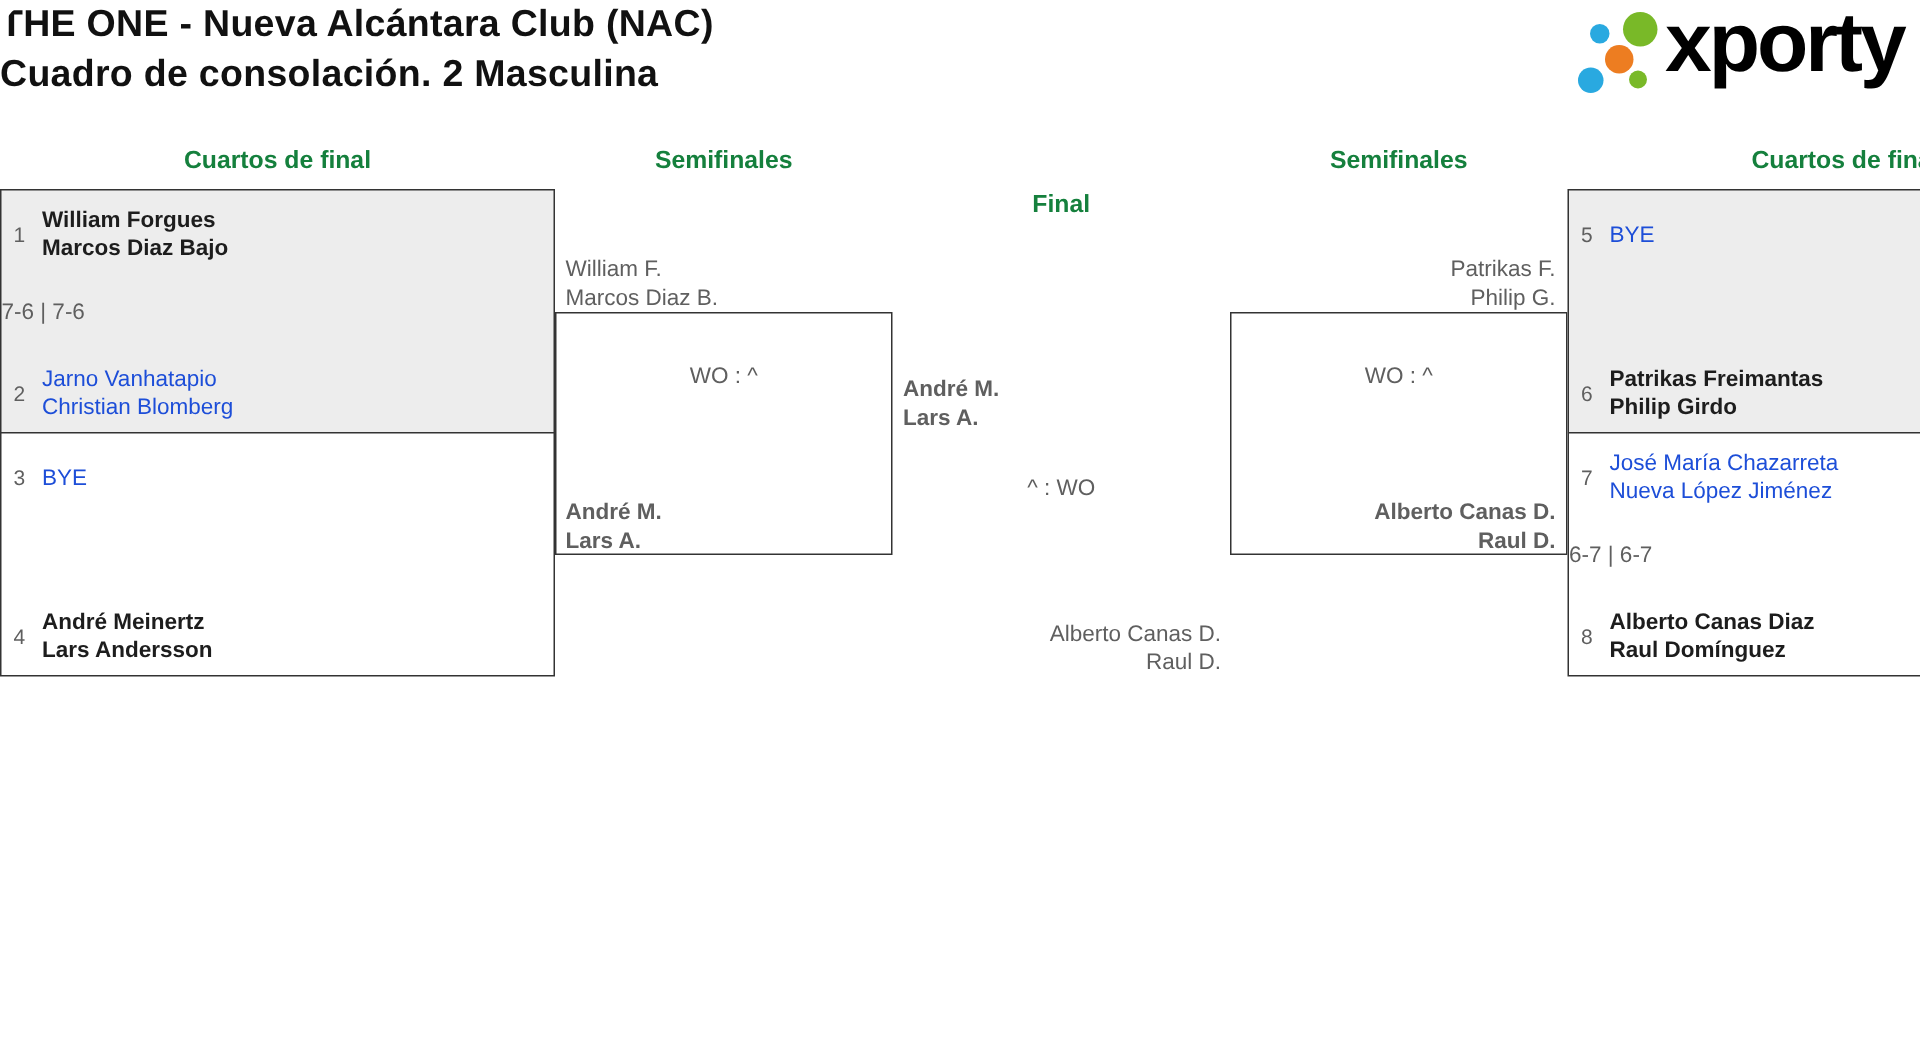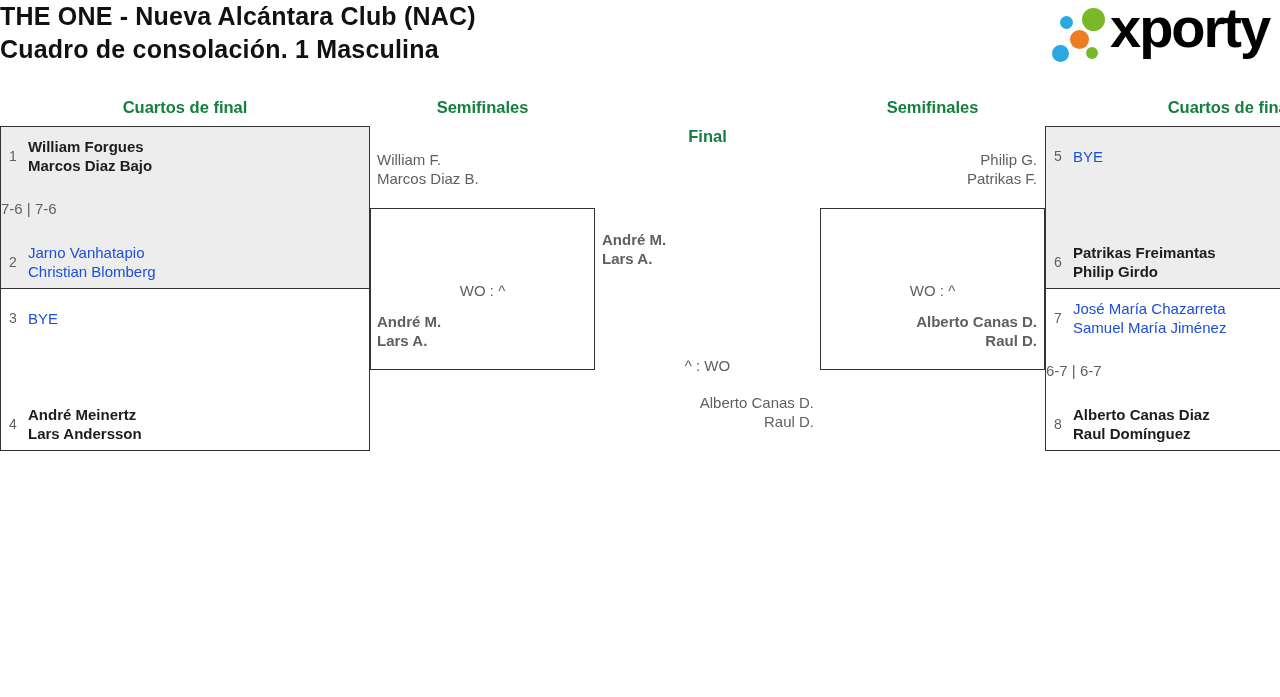--- a/index.html
+++ b/index.html
@@ -1,19 +1,19 @@
 <!DOCTYPE html>
 <html><head>
 <meta charset="utf-8">
 <style>
   * { margin:0; padding:0; box-sizing:border-box; }
   html,body { background:#fff; }
   .page {
     position:relative; width:1280px; height:697px; overflow:hidden;
-    background:#ffffff; font-family:"Liberation Sans", sans-serif; color:#1d1d1d;
+    background:#ffffff; font-family:"Liberation Sans", sans-serif; color:#1d1d1d;border-radius:27px;
   }
   
   .title-block { position:absolute; left:0; top:0; }
   .title, .subtitle { font-size:25px; font-weight:700; line-height:33px; color:#111; letter-spacing:0.2px; }
   .dot { position:absolute; border-radius:50%; }
   .logo-text {
     position:absolute; left:1110px; top:0; font-size:56px; line-height:56px;
     font-weight:700; letter-spacing:-2px; color:#000000;
   }
   
@@ -32,32 +32,32 @@
     display:flex; flex-direction:column; justify-content:center; min-height:38px;
     font-size:15px; line-height:19px; color:#1d4ed8;
   }
   .line { display:block; white-space:nowrap; }
   .bold { color:#1d1d1d; font-weight:700; }
   .score {
     position:absolute; left:0; right:0; top:50%; transform:translateY(-50%);
     text-align:left; font-size:15px; color:#5f5f5f;
   }
   
-  .float-team { position:absolute; font-size:15px; line-height:19px; color:#5f5f5f; white-space:nowrap; }
+  .float-team { position:absolute; font-size:15px; line-height:19px; color:#5f5f5f; white-space:nowrap;margin-top:20px; }
   .float-team.right { text-align:right; }
-  .float-score { position:absolute; text-align:center; font-size:15px; color:#5f5f5f;margin-top:40px; }
+  .float-score { position:absolute; text-align:center; font-size:15px; color:#5f5f5f; }
 </style>
 </head>
 <body>
 
 <div class="page">
 
   <div class="title-block">
     <div class="title">THE ONE - Nueva Alcántara Club (NAC)</div>
-    <div class="subtitle">Cuadro de consolación. 1 Masculina</div>
+    <div class="subtitle">Cuadro de consolación. 2 Masculina</div>
   </div>
 
   <div>
     <span class="dot" style="left:1082px;top:8px;width:23px;height:23px;background:#79b928;"></span>
     <span class="dot" style="left:1060px;top:16px;width:13px;height:13px;background:#29a9e0;"></span>
     <span class="dot" style="left:1070px;top:30px;width:19px;height:19px;background:#ed7d21;"></span>
     <span class="dot" style="left:1052px;top:45px;width:17px;height:17px;background:#29a9e0;"></span>
     <span class="dot" style="left:1086px;top:47px;width:12px;height:12px;background:#79b928;"></span>
     <span class="logo-text">xporty</span>
   </div>
@@ -120,21 +120,21 @@
         <span class="line">Philip Girdo</span>
       </span>
     </div>
   </div>
 
   <div class="box" style="left:1045px;top:288px;width:370px;height:163px;">
     <div class="team-row top">
       <span class="seed">7</span>
       <span class="names">
         <span class="line">José María Chazarreta</span>
-        <span class="line">Samuel María Jiménez</span>
+        <span class="line">Nueva López Jiménez</span>
       </span>
     </div>
     <div class="score">6-7 | 6-7</div>
     <div class="team-row bottom">
       <span class="seed">8</span>
       <span class="names bold">
         <span class="line">Alberto Canas Diaz</span>
         <span class="line">Raul Domínguez</span>
       </span>
     </div>
@@ -146,22 +146,22 @@
     <span class="line">Marcos Diaz B.</span>
   </div>
   <div class="float-score" style="left:370px;top:242px;width:225px;">WO : ^</div>
   <div class="float-team bold" style="left:377px;top:312px;">
     <span class="line">André M.</span>
     <span class="line">Lars A.</span>
   </div>
 
   <div class="box" style="left:820px;top:208px;width:225px;height:162px;"></div>
   <div class="float-team right" style="left:820px;top:150px;width:217px;">
+    <span class="line">Patrikas F.</span>
     <span class="line">Philip G.</span>
-    <span class="line">Patrikas F.</span>
   </div>
   <div class="float-score" style="left:820px;top:242px;width:225px;">WO : ^</div>
   <div class="float-team right bold" style="left:820px;top:312px;width:217px;">
     <span class="line">Alberto Canas D.</span>
     <span class="line">Raul D.</span>
   </div>
 
   <div class="float-team bold" style="left:602px;top:230px;">
     <span class="line">André M.</span>
     <span class="line">Lars A.</span>

